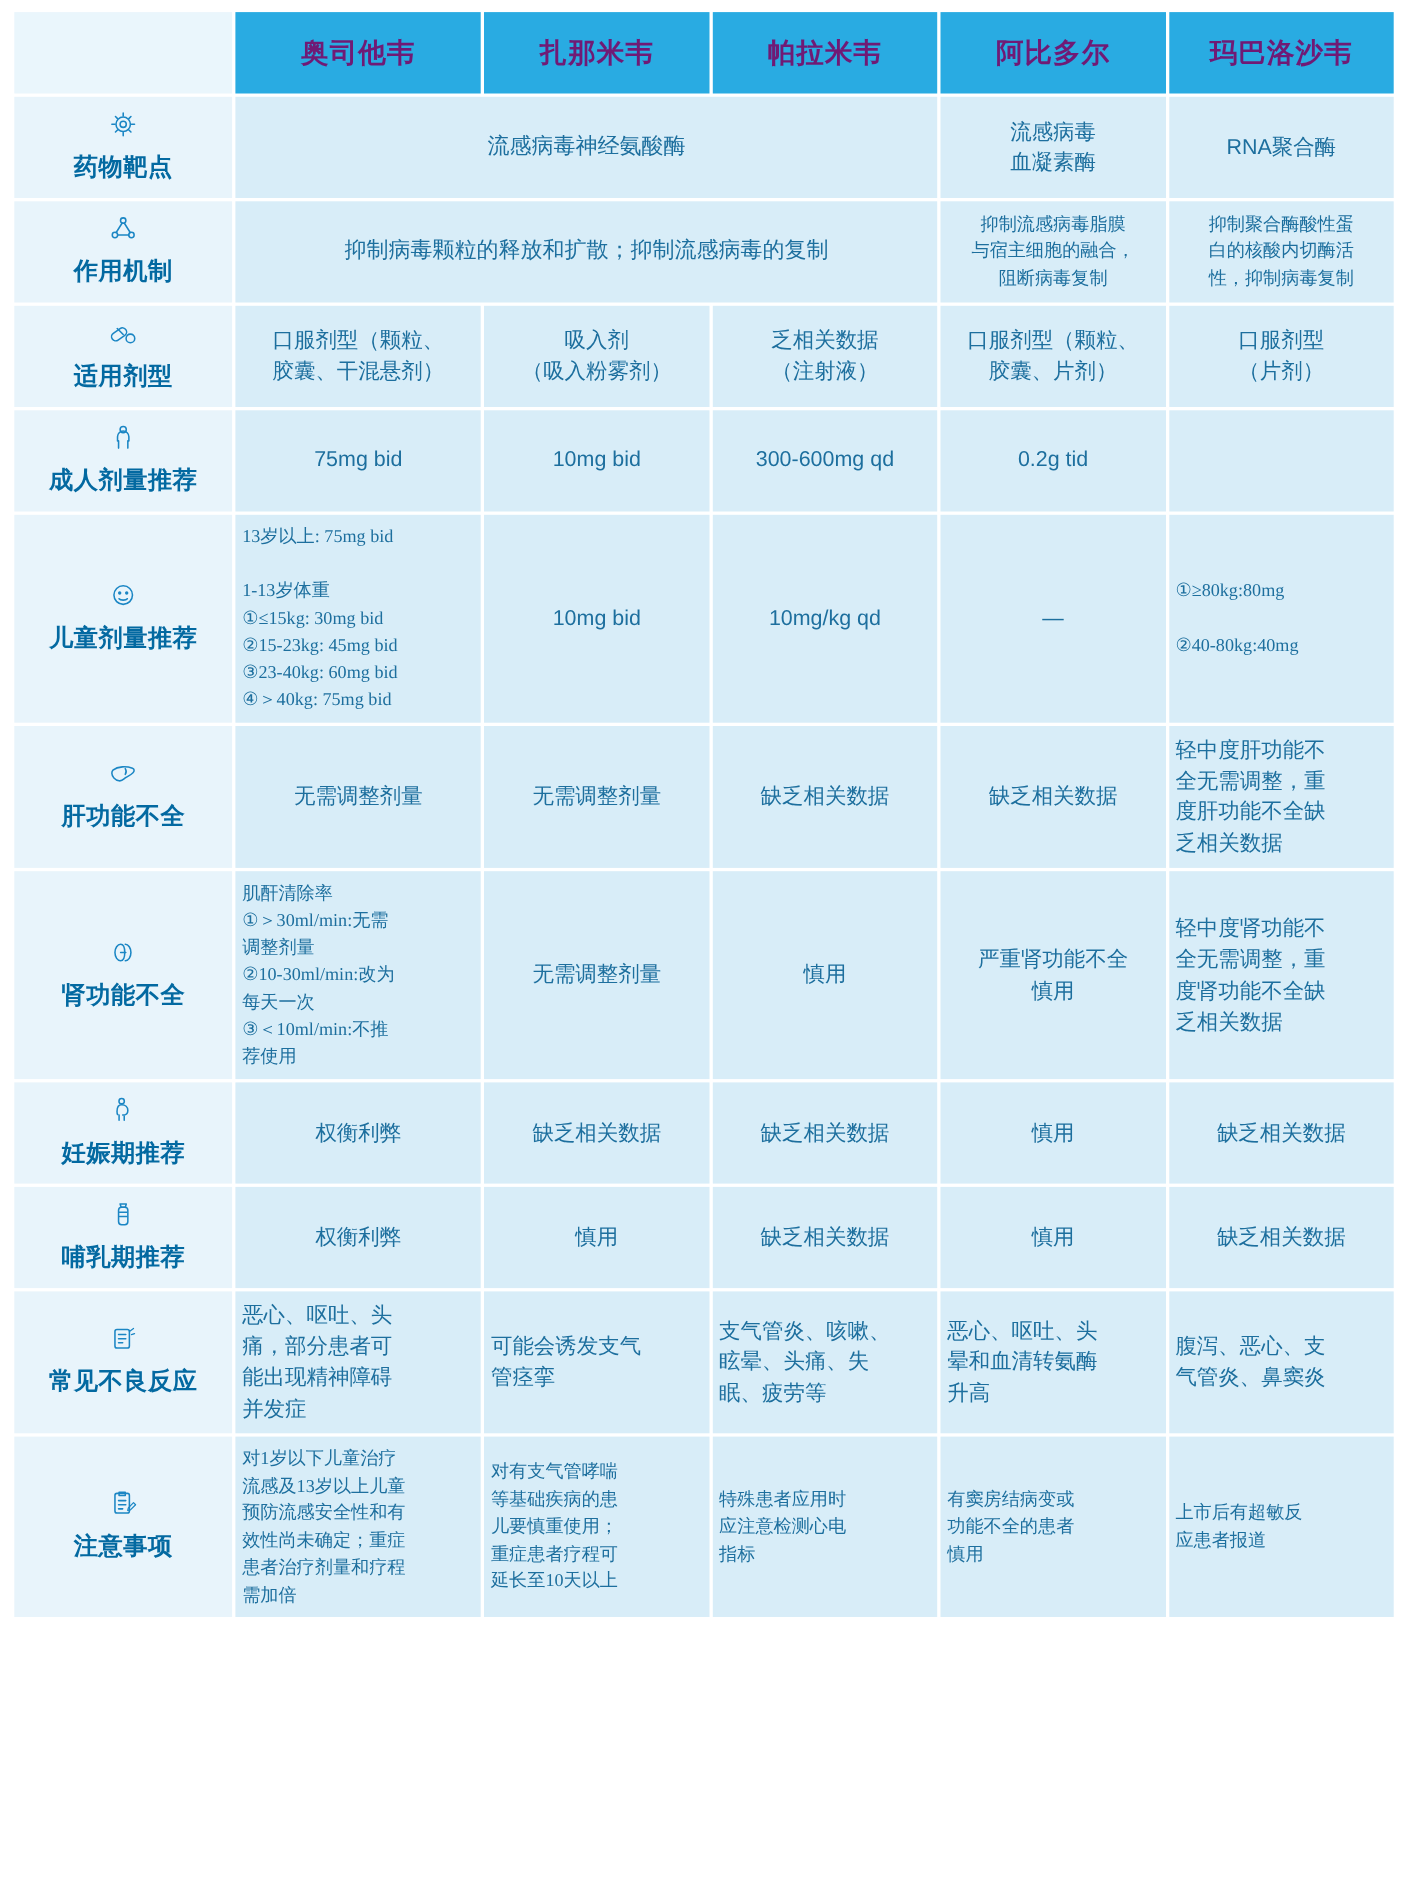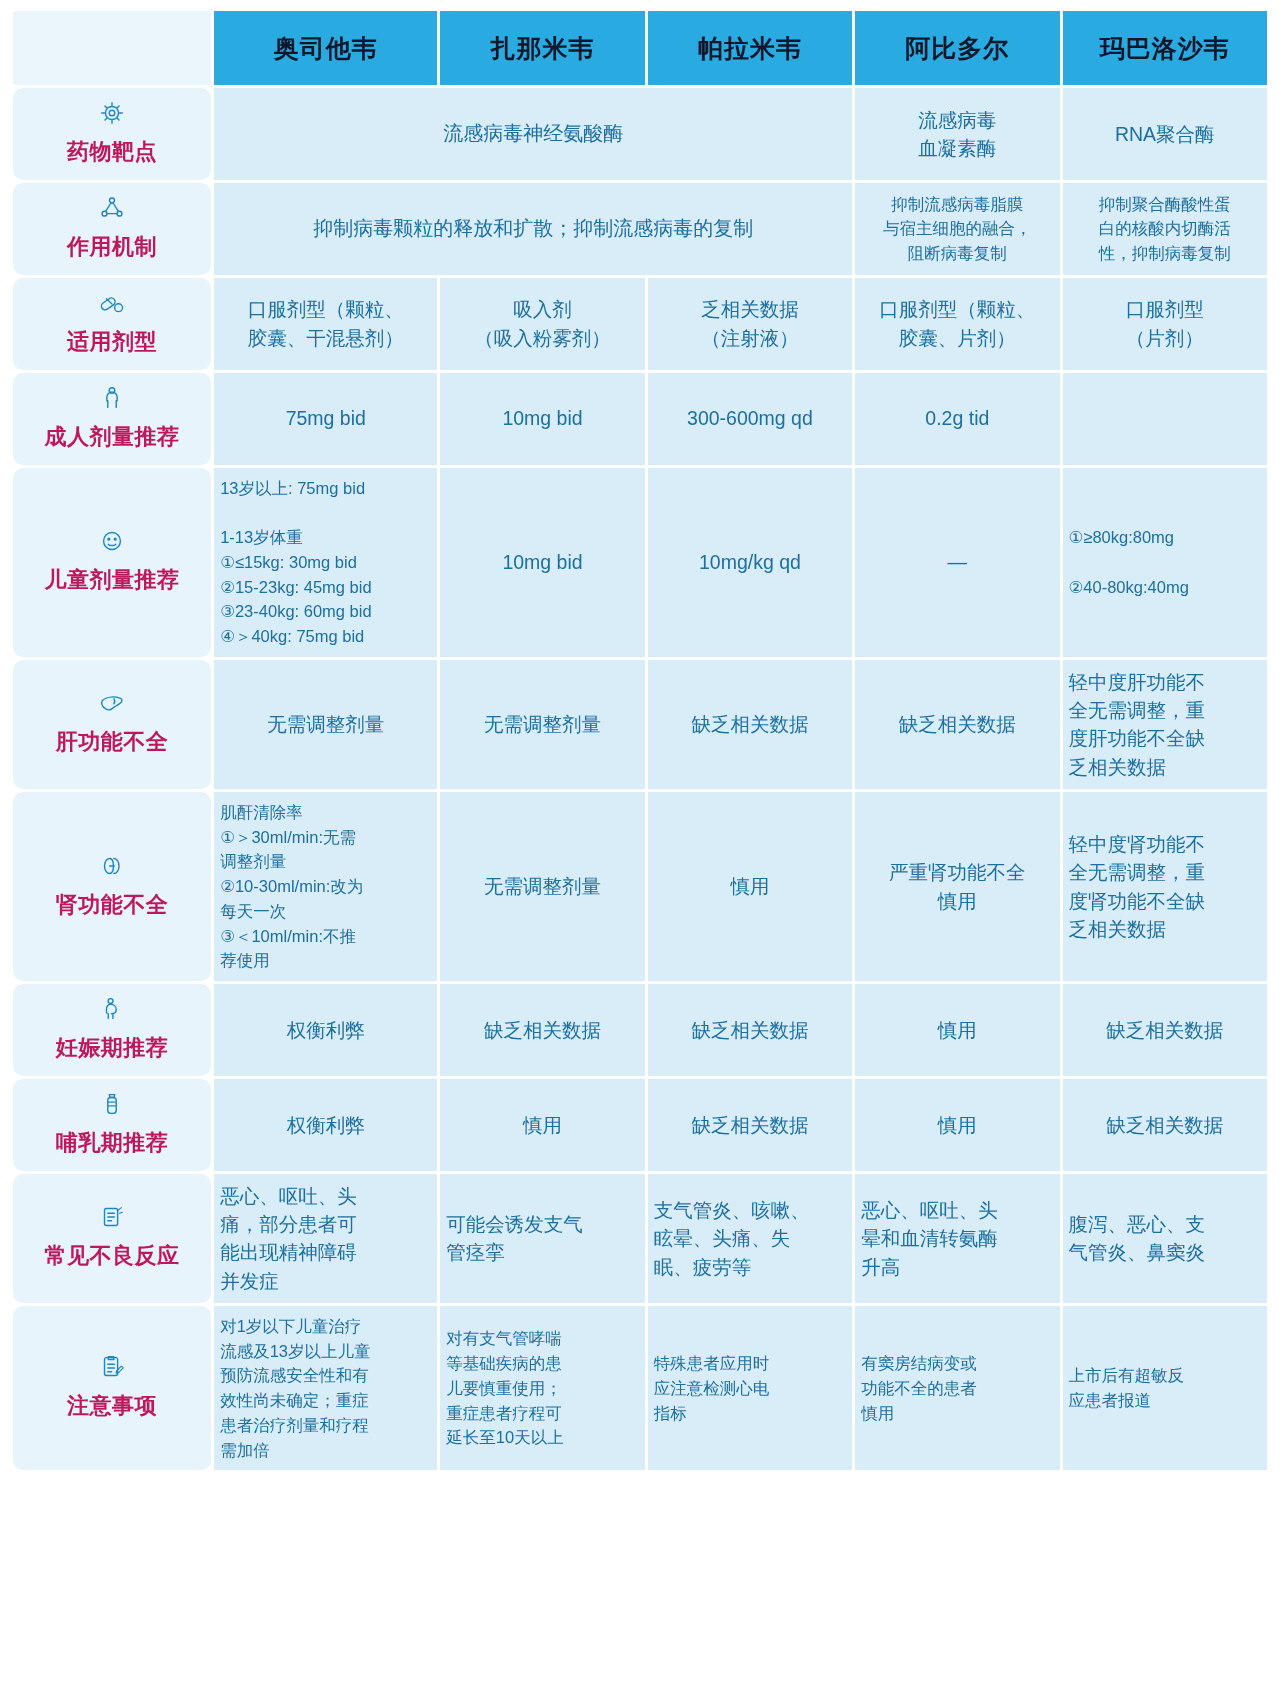--- a/index.html
+++ b/index.html
@@ -35,47 +35,47 @@
   col.c3{width:196px;}
   col.c4{width:196px;}
   col.c5{width:196px;}
 
   thead th.corner{
     background:#eaf6fc;
     border:none;
   }
   thead th.head{
     background:#29ABE2;
-    color:#0f172a;
+    color:#701a75;
     font-size:25px;
     font-weight:bold;
     letter-spacing:1px;
     height:62px;
     padding:6px;
   }
   td.rowhead{
     background:#e8f4fb;
-    color:#be185d;
+    color:#0369a1;
     font-weight:bold;
     font-size:22px;
     letter-spacing:0.5px;
     padding:10px 4px 12px 4px;
-    border-radius:10px;
   }
   td.cell{
     background:#d8edf8;
     font-size:19.5px;
     color:#1d6f9e;
   }
   td.wide{
     font-size:20px;
   }
   td.small{
     font-size:16.5px;
     line-height:1.5;
+    font-family:Liberation Serif, serif;
   }
   td.left{
     text-align:left;
     padding-right:8px;
   }
   .ic{
     display:block;
     margin:0 auto 4px auto;
     height:34px;
     line-height:34px;

